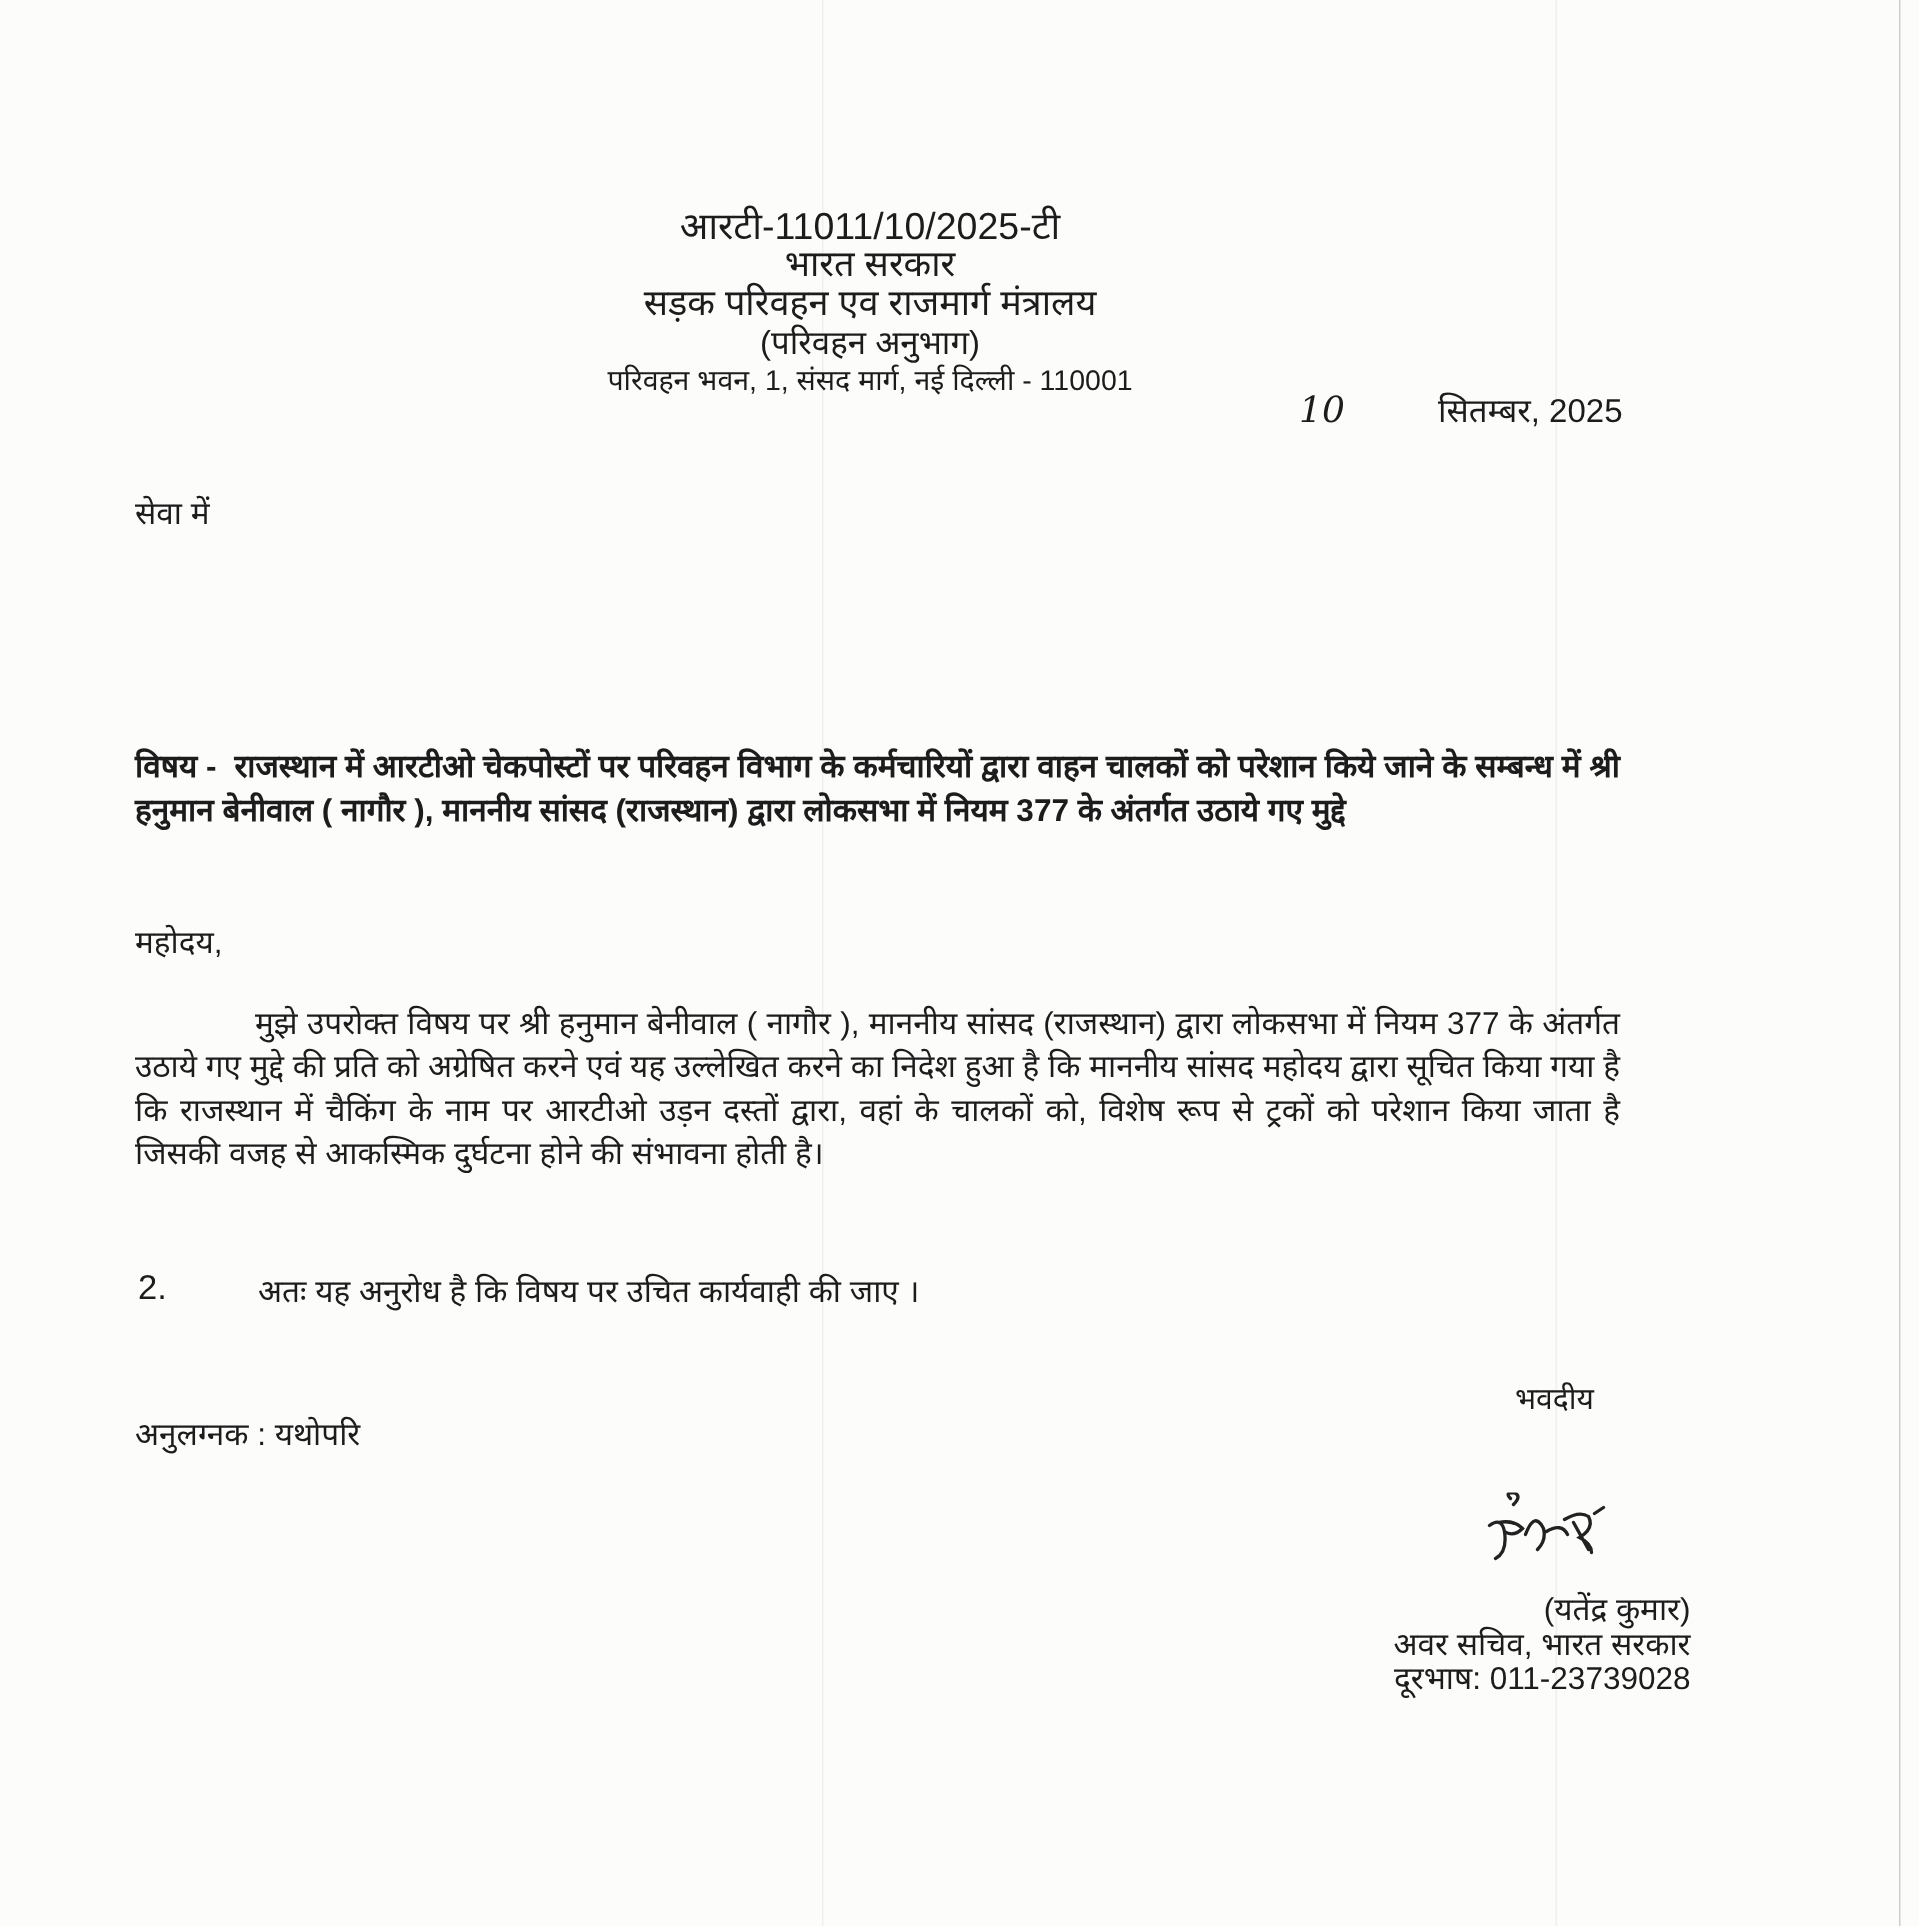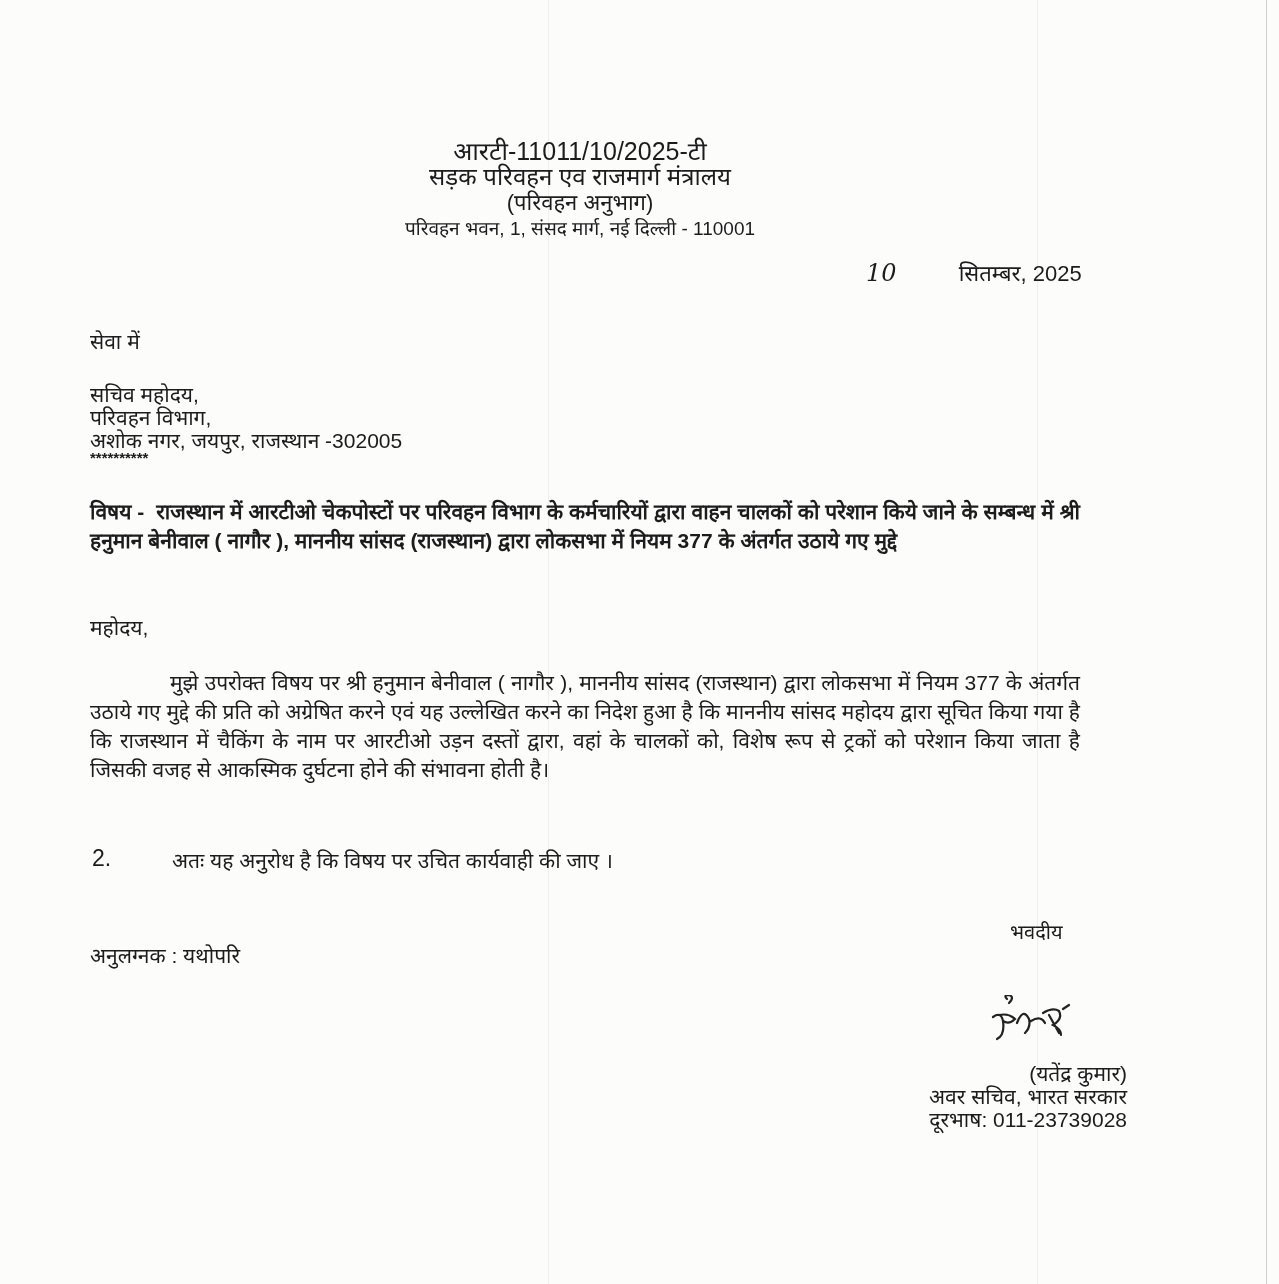--- a/index.html
+++ b/index.html
@@ -38,38 +38,33 @@
 </head>
 <body>
 
 <div class="page">
   <div class="scanline" style="left:548px"></div>
   <div class="scanline" style="left:1037px"></div>
   <div class="scanline" style="left:1266px; background: rgba(0,0,0,0.18);"></div>
 
   <div class="header">
     <div class="h-ref">आरटी-11011/10/2025-टी</div>
+    <div class="h-gov">भारत सरकार</div>
     <div class="h-min">सड़क परिवहन एव राजमार्ग मंत्रालय</div>
     <div class="h-sec">(परिवहन अनुभाग)</div>
     <div class="h-addr">परिवहन भवन, 1, संसद मार्ग, नई दिल्ली - 110001</div>
   </div>
 
   <div class="abs date">
     <span class="day">10</span>
     <span>सितम्बर, 2025</span>
   </div>
 
   <div class="abs txt" style="left:90px; top:327px;">सेवा में</div>
 
-  <div class="abs addr-block">
-    <div>सचिव महोदय,</div>
-    <div>परिवहन विभाग,</div>
-    <div>अशोक नगर, जयपुर, राजस्थान -302005</div>
-    <div class="stars">**********</div>
-  </div>
 
   <div class="abs subject">
     <span>विषय -</span>&nbsp;
     <span>राजस्थान में आरटीओ चेकपोस्टों पर परिवहन विभाग के कर्मचारियों द्वारा वाहन चालकों को परेशान किये जाने के सम्बन्ध में श्री हनुमान बेनीवाल ( नागौर ), माननीय सांसद (राजस्थान) द्वारा लोकसभा में नियम 377 के अंतर्गत उठाये गए मुद्दे</span>
   </div>
 
   <div class="abs txt" style="left:90px; top:613px;">महोदय,</div>
 
   <div class="abs para">
     <span class="indent"></span><span>मुझे उपरोक्त विषय पर श्री हनुमान बेनीवाल ( नागौर ), माननीय सांसद (राजस्थान) द्वारा लोकसभा में नियम 377 के अंतर्गत उठाये गए मुद्दे की प्रति को अग्रेषित करने एवं यह उल्लेखित करने का निदेश हुआ है कि माननीय सांसद महोदय द्वारा सूचित किया गया है कि राजस्थान में चैकिंग के नाम पर आरटीओ उड़न दस्तों द्वारा, वहां के चालकों को, विशेष रूप से ट्रकों को परेशान किया जाता है जिसकी वजह से आकस्मिक दुर्घटना होने की संभावना होती है।</span>

